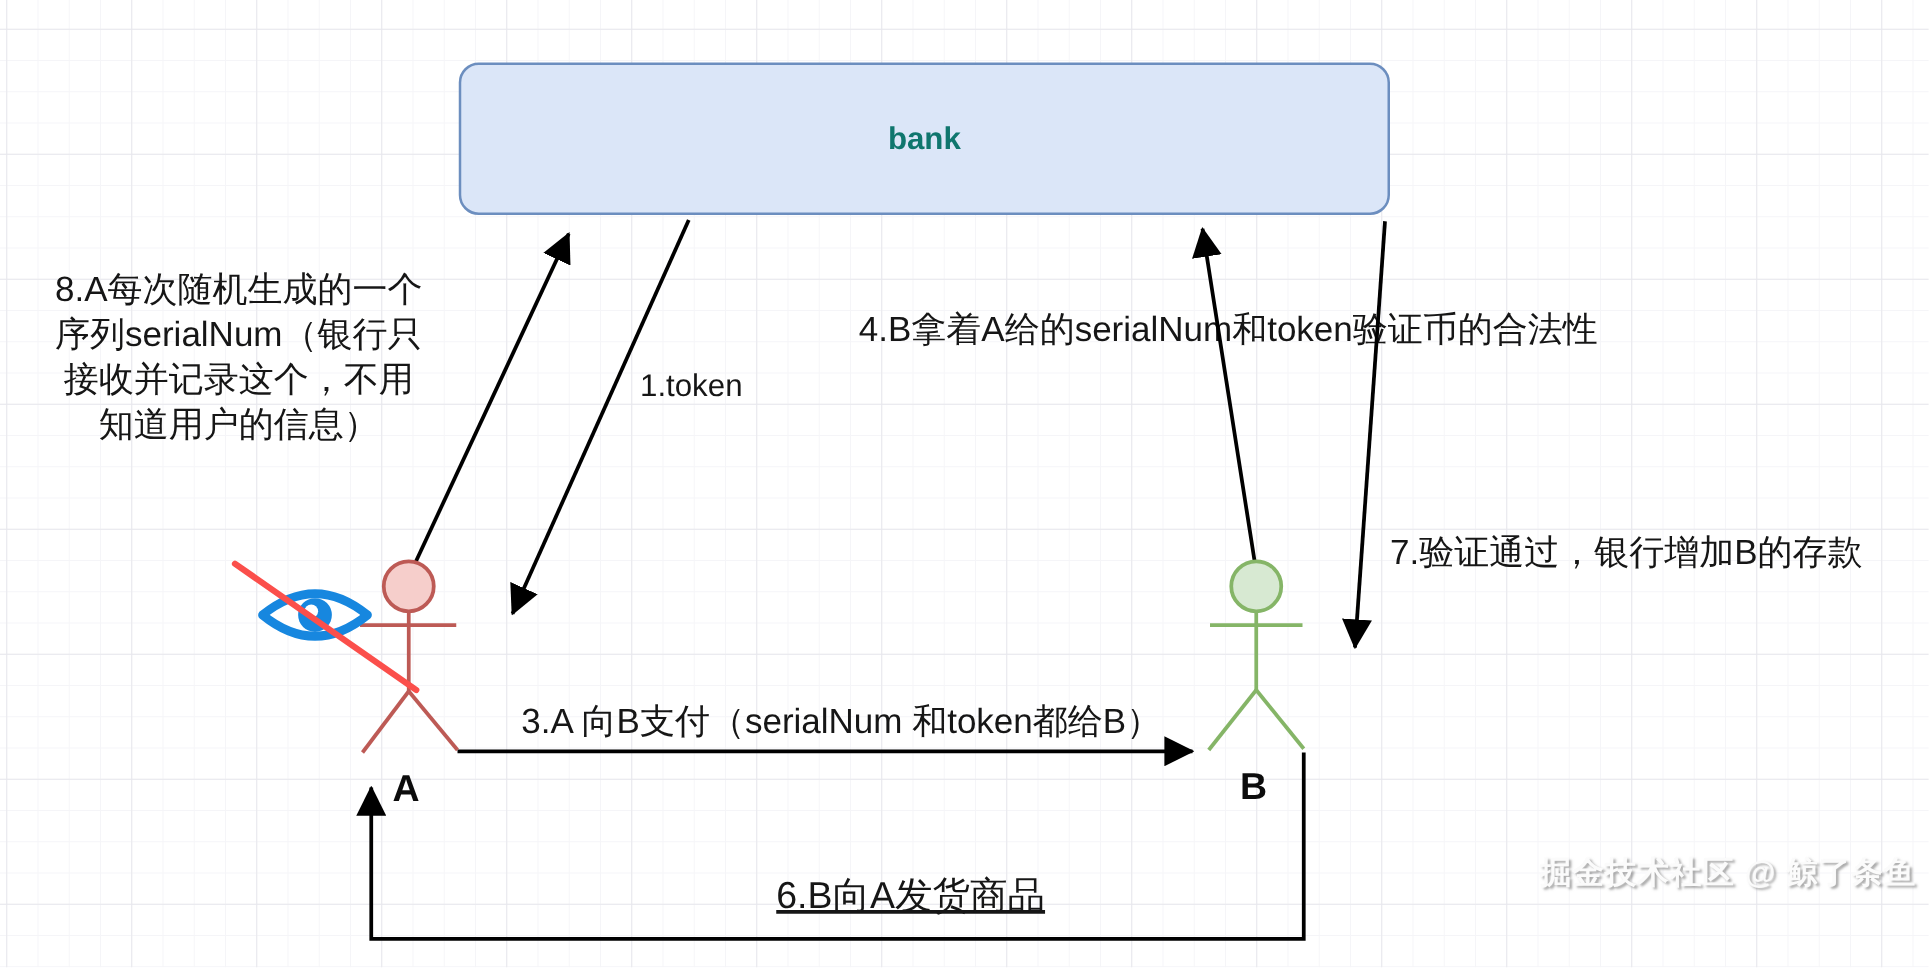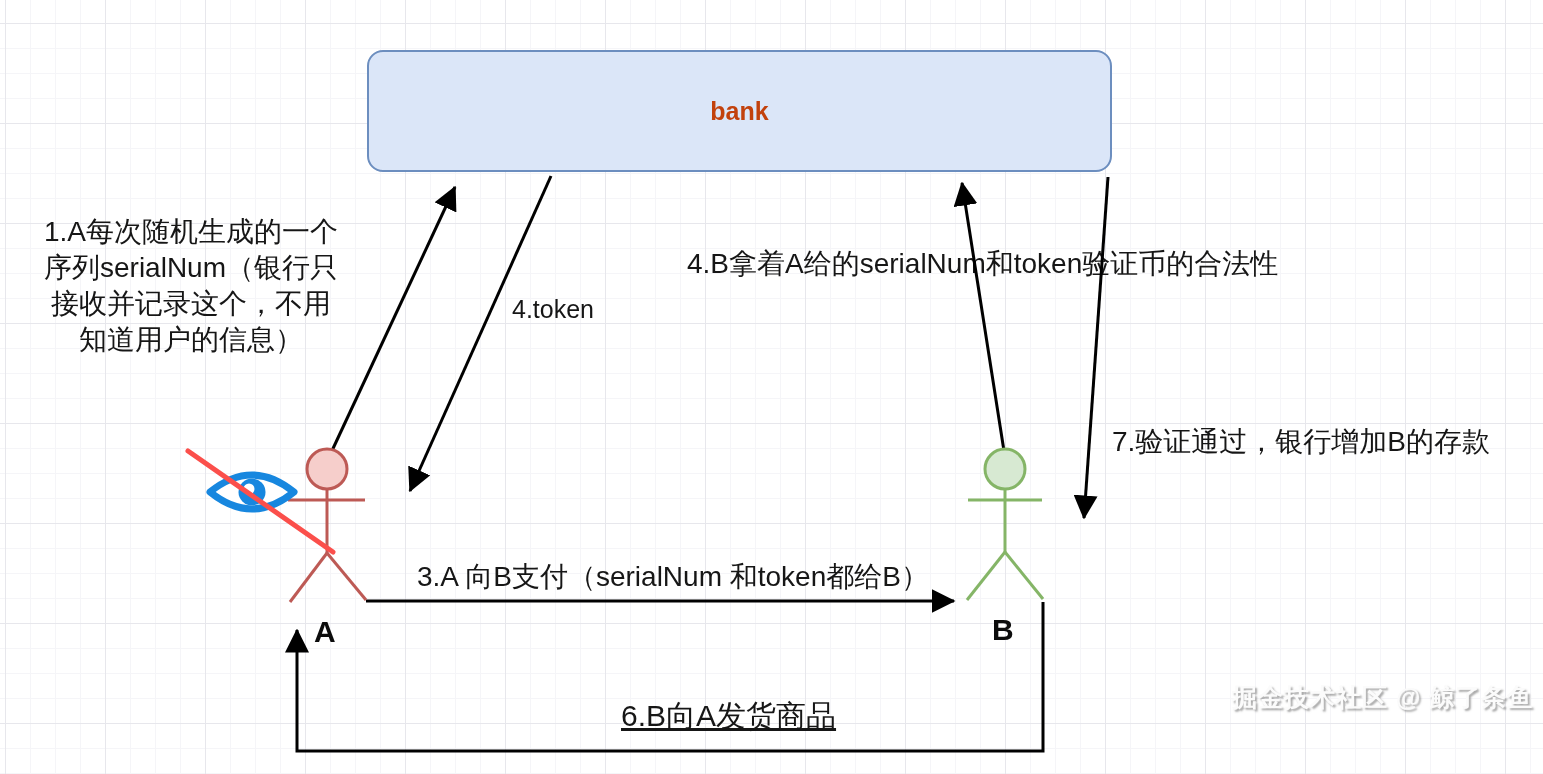--- a/index.html
+++ b/index.html
@@ -30,21 +30,21 @@
     border: 2px solid #6c8ebf;
     border-radius: 16px;
     display: flex;
     align-items: center;
     justify-content: center;
     box-sizing: border-box;
   }
   .bank-box span {
     font-weight: bold;
     font-size: 25px;
-    color: #c2410c;
+    color: #0f766e;
   }
   .lbl {
     position: absolute;
     color: #161616;
     white-space: nowrap;
   }
   .note {
     position: absolute;
     left: 26px; top: 214px;
     width: 330px;
@@ -88,26 +88,26 @@
 </style>
 </head>
 <body>
 
 <div id="canvas">
 
   <div class="bank-box">
     <span>bank</span>
   </div>
 
-  <div class="note">1.A每次随机生成的一个
+  <div class="note">8.A每次随机生成的一个
 序列serialNum（银行只
 接收并记录这个，不用
 知道用户的信息）</div>
 
-  <div class="lbl" id="token-label">4.token</div>
+  <div class="lbl" id="token-label">1.token</div>
   <div class="lbl" id="step4-label">4.B拿着A给的serialNum和token验证币的合法性</div>
   <div class="lbl" id="step5-label">7.验证通过，银行增加B的存款</div>
   <div class="lbl" id="step3-label">3.A 向B支付（serialNum 和token都给B）</div>
   <div class="lbl" id="step6-label">6.B向A发货商品</div>
 
   <div class="actor-lbl" id="actor-a-label">A</div>
   <div class="actor-lbl" id="actor-b-label">B</div>
 
   <div class="watermark">掘金技术社区 @ 鲸了条鱼</div>
 

